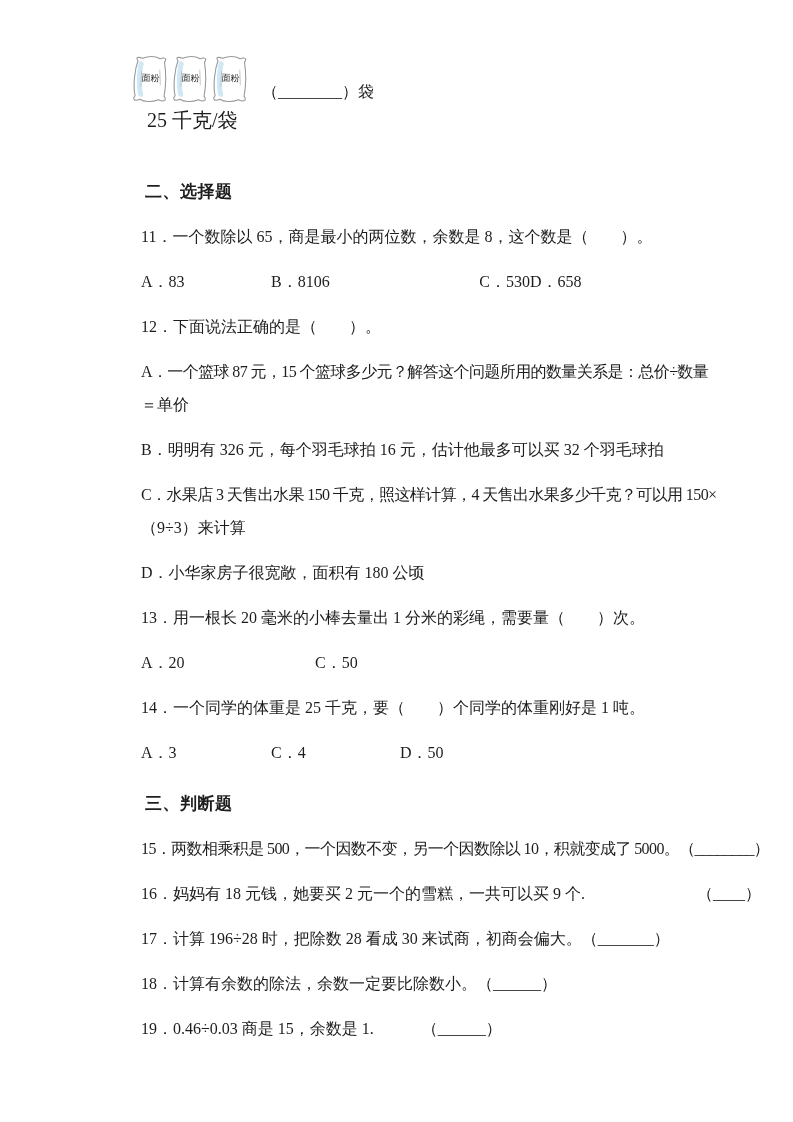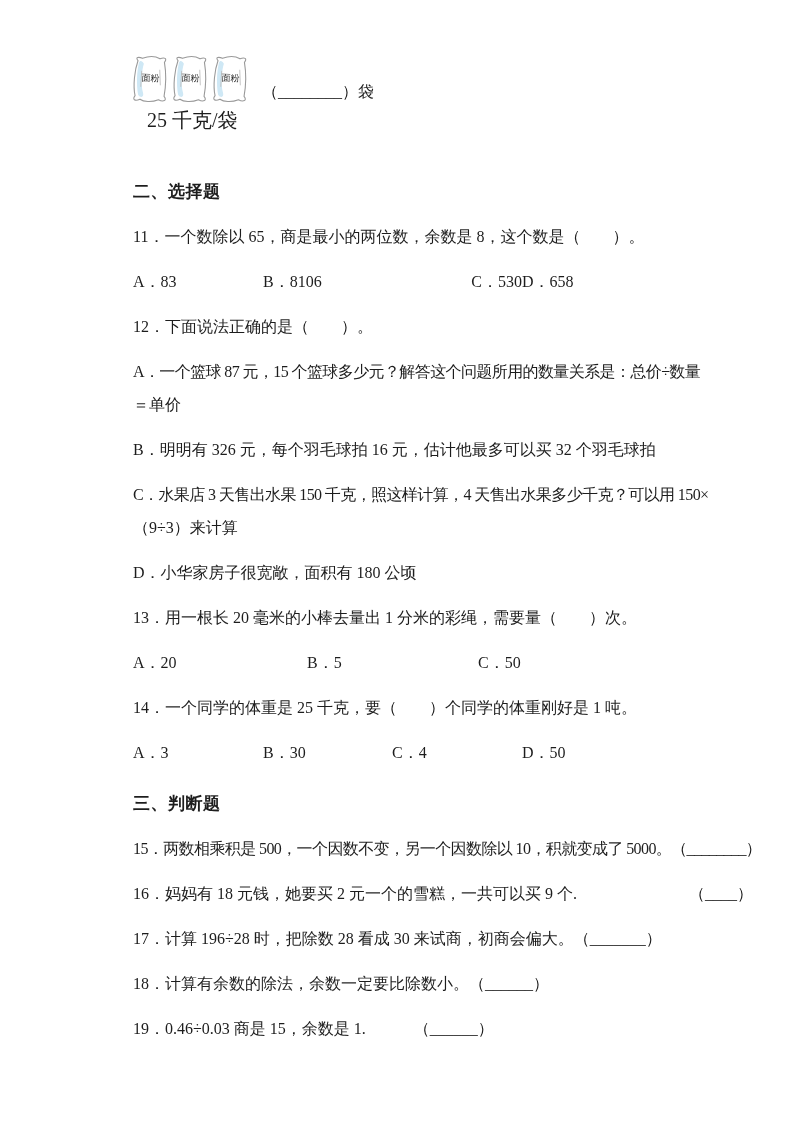--- a/index.html
+++ b/index.html
@@ -11,31 +11,31 @@
     background:#ffffff;
     box-sizing:border-box;
     padding:54px 118px 30px 133px;
     overflow:hidden;
     color:#1d1d1d;
     font-family:"Liberation Serif","DejaVu Serif",serif;
   }
   .line{
     font-size:16px;
     line-height:33px;
-    margin:0 0 12px 0;
+    margin:0 0 12px 8px;
     white-space:nowrap;
   }
   .wline{display:block;}
   .long{letter-spacing:-0.6px;}
   h2.sec{
     font-family:"Liberation Sans","DejaVu Sans",sans-serif;
     font-weight:bold;
     font-size:17px;
     line-height:33px;
-    margin:18px 0 12px 0;
+    margin:18px 0 12px 12px;
     letter-spacing:0.5px;
   }
   h2.first{margin-top:40px;}
   .opts{display:flex;}
   .cols-q11 span:nth-child(1){width:130px;}
   .cols-q11 span:nth-child(2){width:130px;}
   .cols-q11 span:nth-child(3){width:129px;text-align:right;}
   .cols-q13 span:nth-child(1){width:174px;}
   .cols-q13 span:nth-child(2){width:171px;}
   .cols-q14 span:nth-child(1){width:130px;}
@@ -120,28 +120,26 @@
     <span class="wline long">C．水果店 3 天售出水果 150 千克，照这样计算，4 天售出水果多少千克？可以用 150×</span>
     <span class="wline">（9÷3）来计算</span>
   </div>
   <div class="line">
     <span class="wline">D．小华家房子很宽敞，面积有 180 公顷</span>
   </div>
 
   <p class="line">13．用一根长 20 毫米的小棒去量出 1 分米的彩绳，需要量（　　）次。</p>
   <div class="line opts cols-q13">
     <span>A．20</span>
-    <span>B．5</span>
     <span>C．50</span>
   </div>
 
   <p class="line">14．一个同学的体重是 25 千克，要（　　）个同学的体重刚好是 1 吨。</p>
   <div class="line opts cols-q14">
     <span>A．3</span>
-    <span>B．30</span>
     <span>C．4</span>
     <span>D．50</span>
   </div>
 
   <h2 class="sec">三、判断题</h2>
 
   <p class="line long">15．两数相乘积是 500，一个因数不变，另一个因数除以 10，积就变成了 5000。（________）</p>
   <p class="line">16．妈妈有 18 元钱，她要买 2 元一个的雪糕，一共可以买 9 个.　　　　　　　（____）</p>
   <p class="line">17．计算 196÷28 时，把除数 28 看成 30 来试商，初商会偏大。（_______）</p>
   <p class="line">18．计算有余数的除法，余数一定要比除数小。（______）</p>

